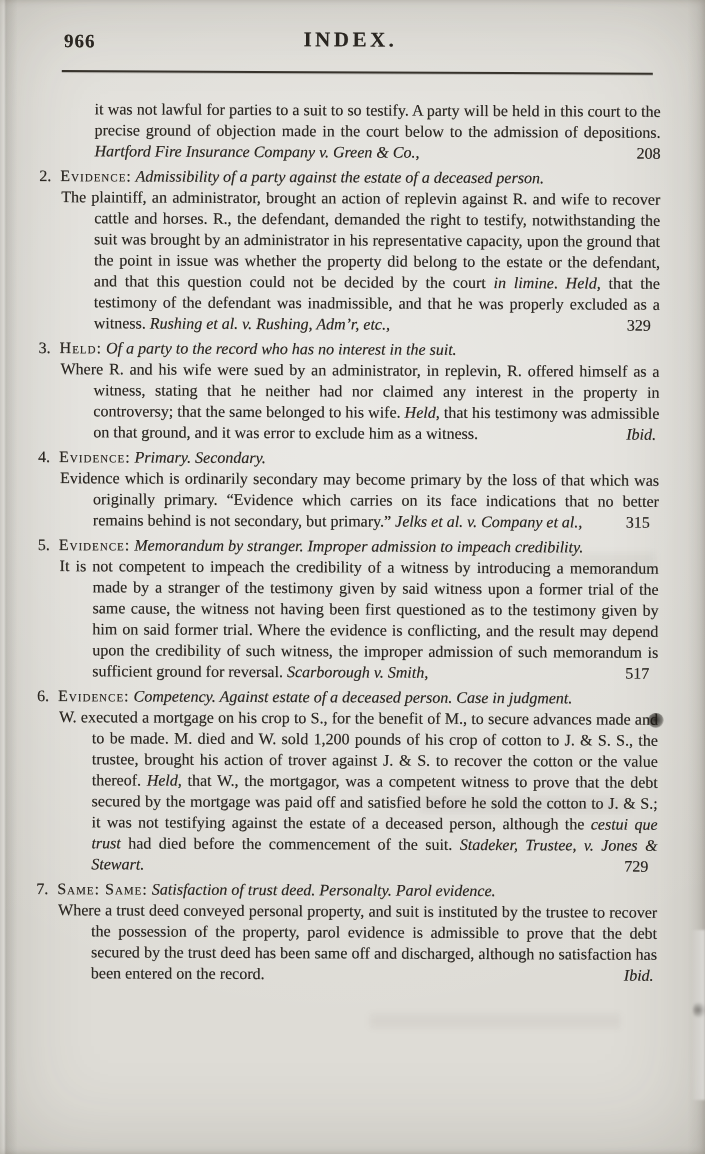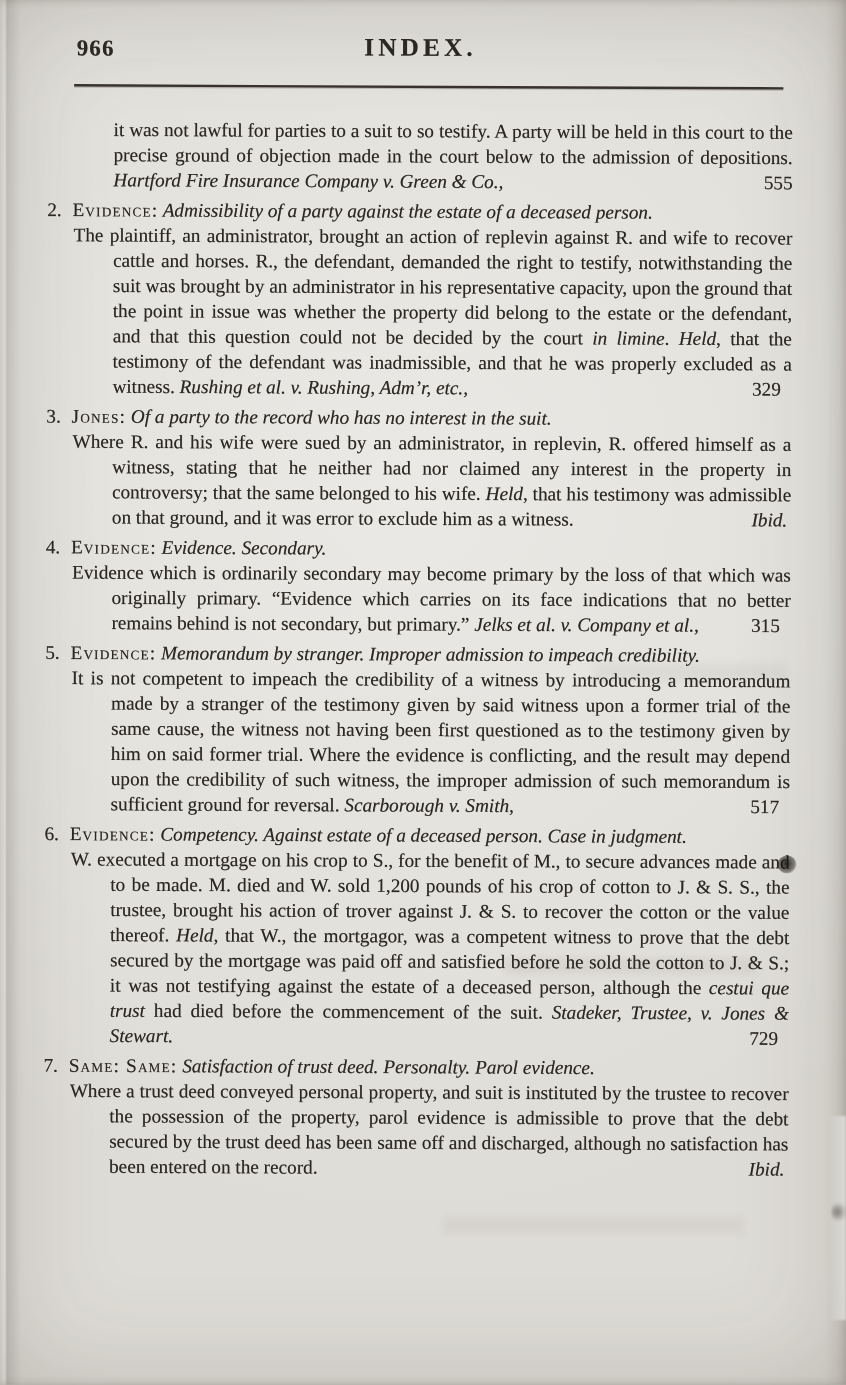--- a/index.html
+++ b/index.html
@@ -56,35 +56,35 @@
 <div class="page">
   <div class="content">
     <div class="header">
       <span class="pageno">966</span>
       <span class="title">INDEX.</span>
     </div>
     <div class="rule"></div>
     <div class="entries">
   <div class="entry cont">
 
-    <p class="body"><span>it was not lawful for parties to a suit to so testify.  A party will be held in this court to the precise ground of objection made in the court below to the admission of depositions.  </span><span class="it">Hartford Fire Insurance Company v. Green &amp; Co.,</span><span class="ref">555</span></p>
+    <p class="body"><span>it was not lawful for parties to a suit to so testify.  A party will be held in this court to the precise ground of objection made in the court below to the admission of depositions.  </span><span class="it">Hartford Fire Insurance Company v. Green &amp; Co.,</span><span class="ref">208</span></p>
   </div>
 
   <div class="entry">
     <p class="heading"><span class="num">2.</span><span class="sc">Evidence:</span><span class="it">  Admissibility of a party against the estate of a deceased person.</span></p>
     <p class="body"><span>The plaintiff, an administrator, brought an action of replevin against R. and wife to recover cattle and horses.  R., the defendant, demanded the right to testify, notwithstanding the suit was brought by an administrator in his representative capacity, upon the ground that the point in issue was whether the property did belong to the estate or the defendant, and that this question could not be decided by the court </span><span class="it">in limine</span><span>.  </span><span class="it">Held</span><span>, that the testimony of the defendant was inadmissible, and that he was properly excluded as a witness.  </span><span class="it">Rushing et al. v. Rushing, Adm’r, etc.,</span><span class="ref">329</span></p>
   </div>
 
   <div class="entry">
-    <p class="heading"><span class="num">3.</span><span class="sc">Jones:</span><span class="it">  Of a party to the record who has no interest in the suit.</span></p>
+    <p class="heading"><span class="num">3.</span><span class="sc">Held:</span><span class="it">  Of a party to the record who has no interest in the suit.</span></p>
     <p class="body"><span>Where R. and his wife were sued by an administrator, in replevin, R. offered himself as a witness, stating that he neither had nor claimed any interest in the property in controversy; that the same belonged to his wife.  </span><span class="it">Held</span><span>, that his testimony was admissible on that ground, and it was error to exclude him as a witness.</span><span class="ref it">Ibid.</span></p>
   </div>
 
   <div class="entry">
-    <p class="heading"><span class="num">4.</span><span class="sc">Evidence:</span><span class="it">  Evidence.  Secondary.</span></p>
+    <p class="heading"><span class="num">4.</span><span class="sc">Evidence:</span><span class="it">  Primary.  Secondary.</span></p>
     <p class="body"><span>Evidence which is ordinarily secondary may become primary by the loss of that which was originally primary.  “Evidence which carries on its face indications that no better remains behind is not secondary, but primary.”  </span><span class="it">Jelks et al. v. Company et al.,</span><span class="ref">315</span></p>
   </div>
 
   <div class="entry">
     <p class="heading"><span class="num">5.</span><span class="sc">Evidence:</span><span class="it">  Memorandum by stranger.  Improper admission to impeach credibility.</span></p>
     <p class="body"><span>It is not competent to impeach the credibility of a witness by introducing a memorandum made by a stranger of the testimony given by said witness upon a former trial of the same cause, the witness not having been first questioned as to the testimony given by him on said former trial.  Where the evidence is conflicting, and the result may depend upon the credibility of such witness, the improper admission of such memorandum is sufficient ground for reversal.  </span><span class="it">Scarborough v. Smith,</span><span class="ref">517</span></p>
   </div>
 
   <div class="entry">
     <p class="heading"><span class="num">6.</span><span class="sc">Evidence:</span><span class="it">  Competency.  Against estate of a deceased person.  Case in judgment.</span></p>

